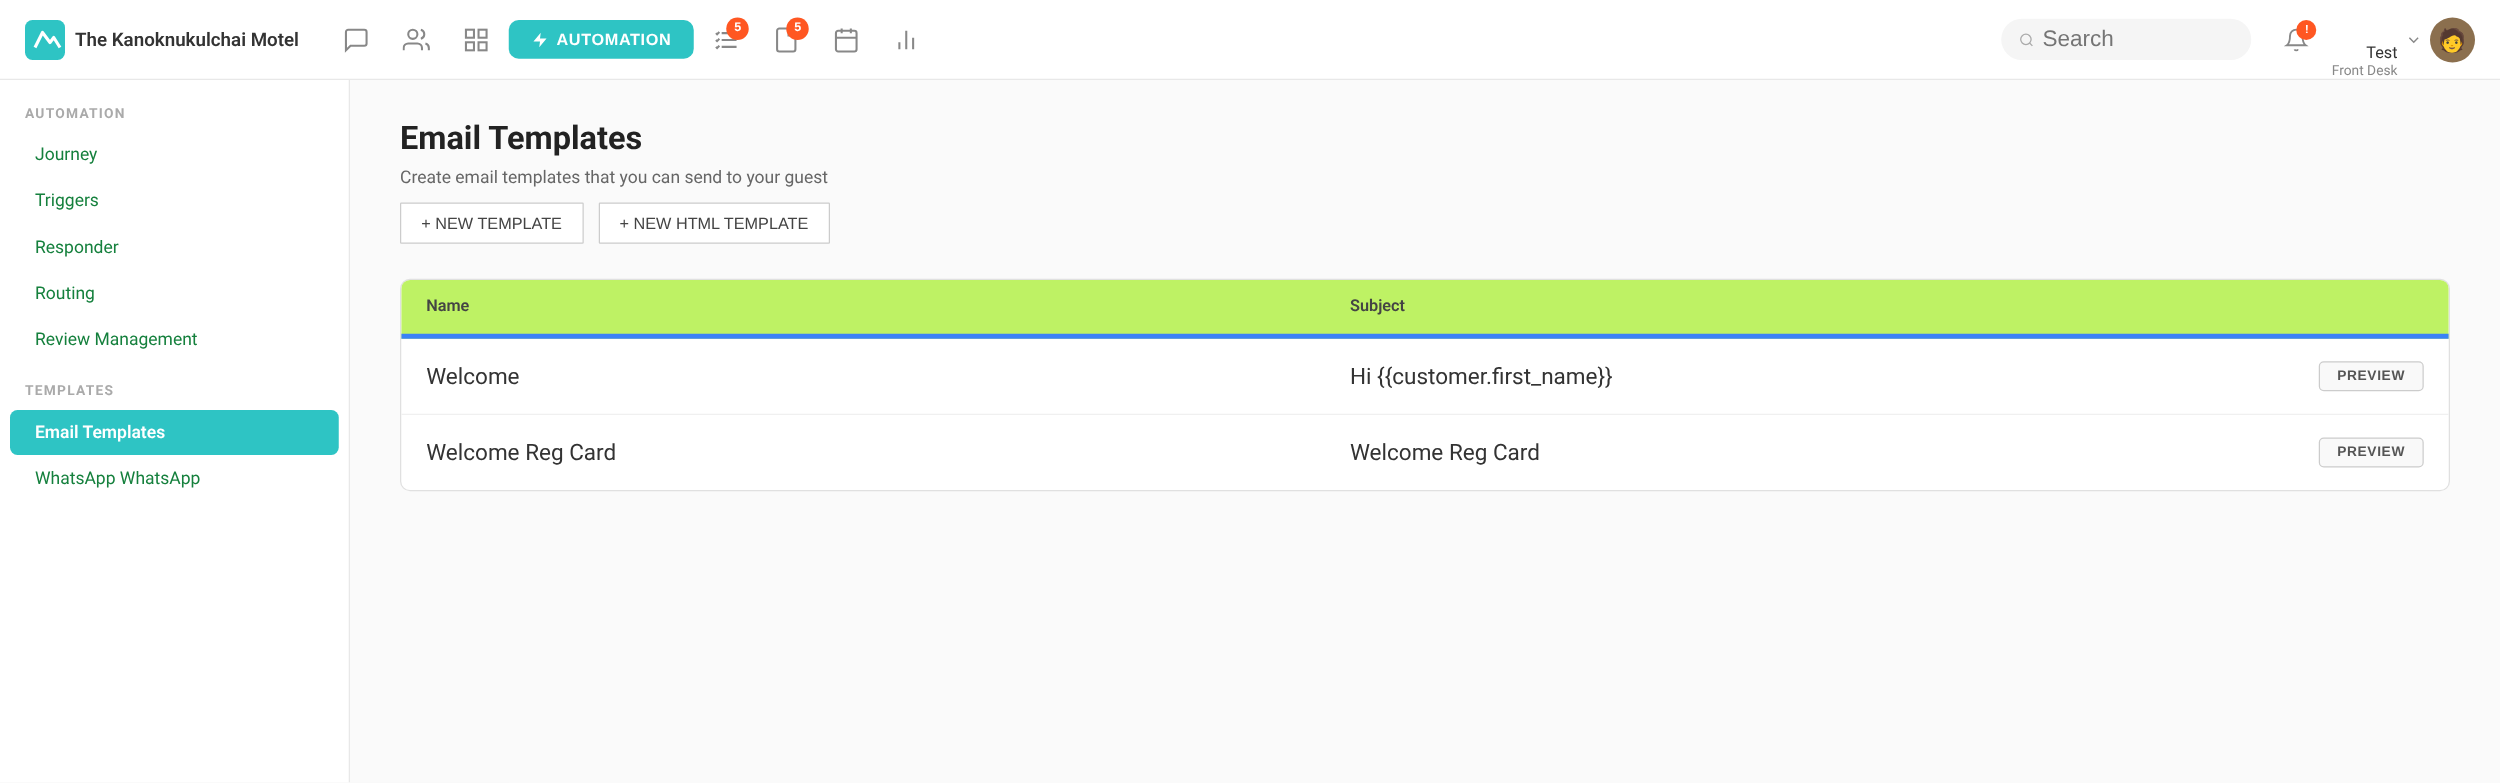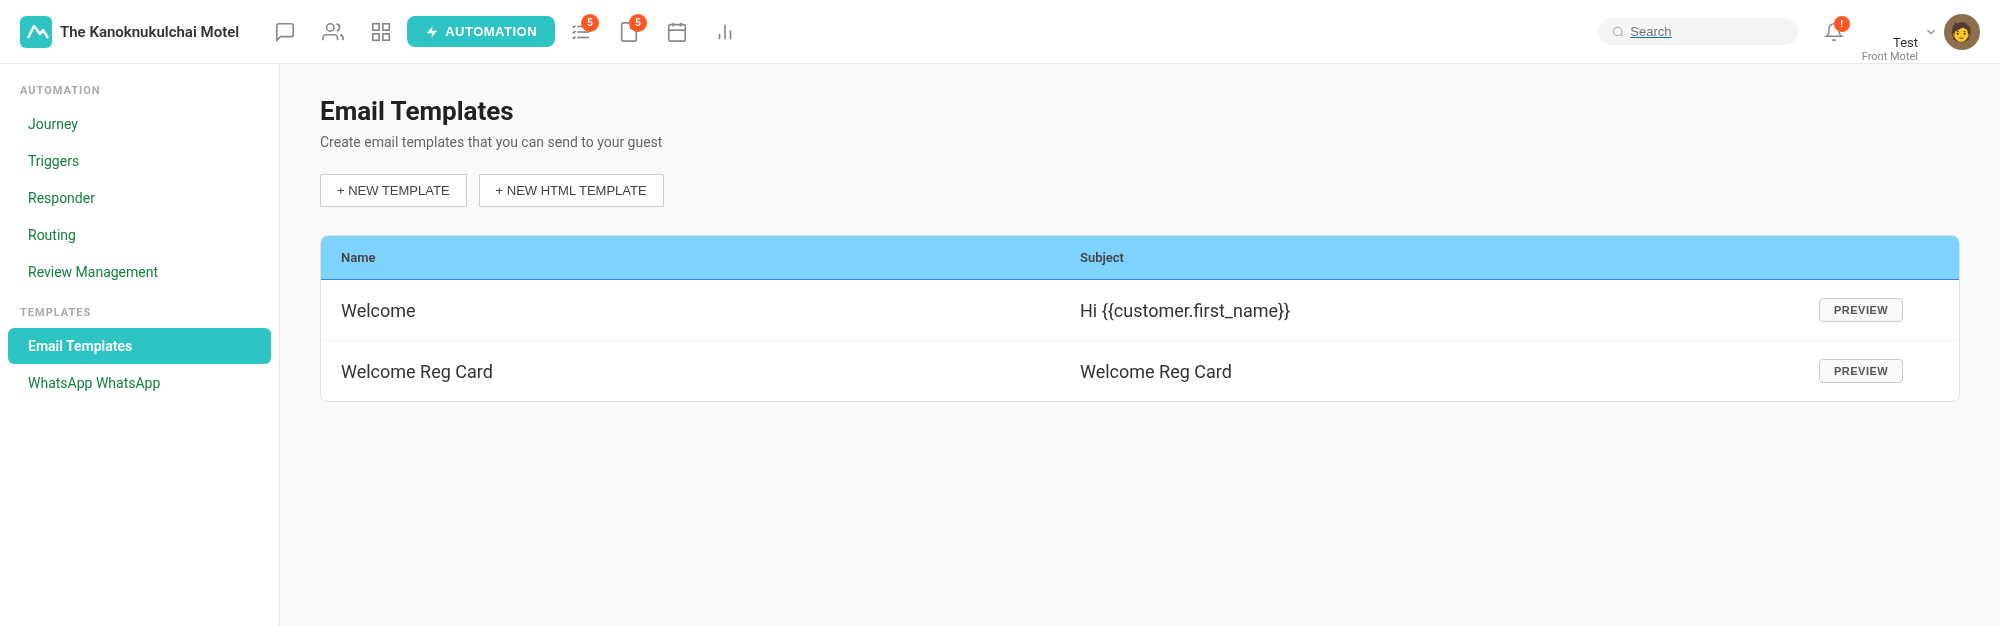--- a/index.html
+++ b/index.html
@@ -88,24 +88,23 @@
       background: #f5f5f5;
       border-radius: 20px;
       padding: 6px 14px;
       gap: 6px;
       width: 200px;
     }
     .search-box input {
       border: none;
       background: transparent;
       outline: none;
-      font-size: 13px;
+      font-size: 18px;
       color: #0369a1;
       width: 100%;
-      text-decoration: underline;
     }
     .nav-right {
       display: flex;
       align-items: center;
       gap: 10px;
       margin-left: 10px;
     }
     .notif-btn {
       position: relative;
       width: 36px;
@@ -199,21 +198,21 @@
     }
     .page-title {
       font-size: 26px;
       font-weight: 700;
       color: #222;
       margin-bottom: 8px;
     }
     .page-subtitle {
       font-size: 14px;
       color: #666;
-      margin-bottom: 24px;
+      margin-bottom: 12px;
     }
     .action-buttons {
       display: flex;
       gap: 12px;
       margin-bottom: 28px;
     }
     .btn-outline {
       border: 1px solid #ccc;
       background: #fff;
       border-radius: 1px;
@@ -230,22 +229,22 @@
     .data-table {
       background: #fff;
       border: 1px solid #e0e0e0;
       border-radius: 8px;
       overflow: hidden;
       width: 100%;
     }
     .table-header {
       display: grid;
       grid-template-columns: 1fr 1fr 160px;
-      border-bottom: 1px solid #3b82f6;
-      background: #7dd3fc;
+      border-bottom: 4px solid #3b82f6;
+      background: #bef264;
     }
     .table-header-cell {
       padding: 14px 20px;
       font-size: 13px;
       font-weight: 600;
       color: #444;
     }
     .table-row {
       display: grid;
       grid-template-columns: 1fr 1fr 160px;
@@ -255,21 +254,21 @@
     .table-row:last-child { border-bottom: none; }
     .table-cell {
       padding: 18px 20px;
       font-size: 18px;
       color: #333;
     }
     .table-cell-action {
       padding: 18px 20px;
       display: flex;
       align-items: center;
-      justify-content: flex-start;
+      justify-content: flex-end;
     }
     .preview-btn {
       border: 1px solid #ccc;
       background: #f9f9f9;
       border-radius: 4px;
       padding: 5px 14px;
       font-size: 11px;
       font-weight: 700;
       letter-spacing: 0.5px;
       color: #555;
@@ -369,21 +368,21 @@
     <div class="notif-btn">
       <svg width="20" height="20" viewBox="0 0 24 24" fill="none" stroke="#888" stroke-width="1.8">
           <path d="M18 8A6 6 0 0 0 6 8c0 7-3 9-3 9h18s-3-2-3-9"></path>
           <path d="M13.73 21a2 2 0 0 1-3.46 0"></path>
         </svg>
       <span class="notif-badge">!</span>
     </div>
     <div class="user-info">
       <div class="user-text">
         <div class="user-name">Test</div>
-        <div class="user-role">Front Motel</div>
+        <div class="user-role">Front Desk</div>
       </div>
       <svg width="14" height="14" viewBox="0 0 24 24" fill="none" stroke="#888" stroke-width="2">
           <polyline points="6 9 12 15 18 9"></polyline>
         </svg>
       <div class="avatar">🧑</div>
     </div>
   </div>
 </nav>
 
 <div class="main-layout">

